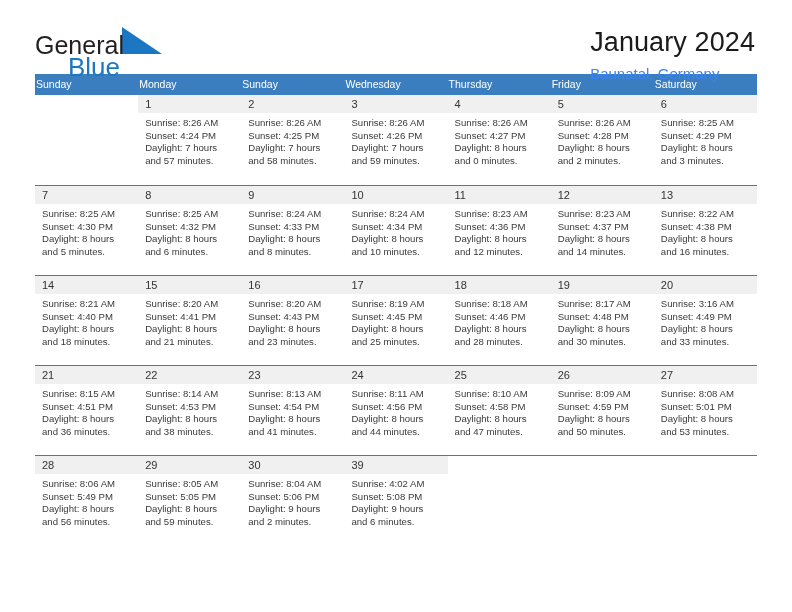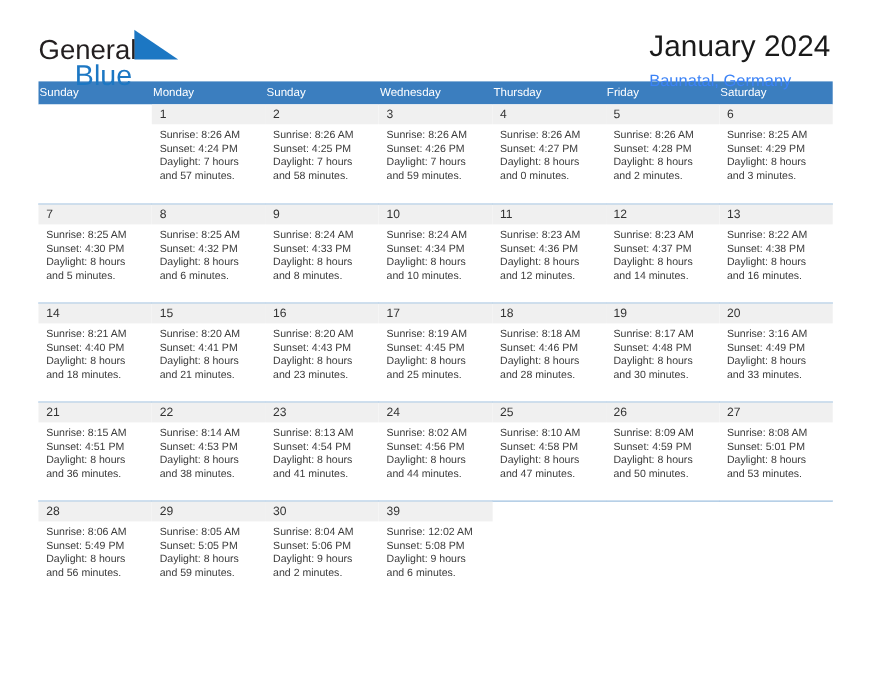--- a/index.html
+++ b/index.html
@@ -426,21 +426,21 @@
               <div class="cell-line">Sunset: 4:54 PM</div>
               <div class="cell-line">Daylight: 8 hours</div>
               <div class="cell-line">and 41 minutes.</div>
             </div>
           </div>
           <div class="cell filled">
             <div class="daynum-band">
               <span class="daynum">24</span>
             </div>
             <div class="cell-body">
-              <div class="cell-line">Sunrise: 8:02 AM</div>
+              <div class="cell-line">Sunrise: 8:11 AM</div>
               <div class="cell-line">Sunset: 4:56 PM</div>
               <div class="cell-line">Daylight: 8 hours</div>
               <div class="cell-line">and 44 minutes.</div>
             </div>
           </div>
           <div class="cell filled">
             <div class="daynum-band">
               <span class="daynum">25</span>
             </div>
             <div class="cell-body">
@@ -505,21 +505,21 @@
               <div class="cell-line">Sunset: 5:06 PM</div>
               <div class="cell-line">Daylight: 9 hours</div>
               <div class="cell-line">and 2 minutes.</div>
             </div>
           </div>
           <div class="cell filled">
             <div class="daynum-band">
               <span class="daynum">39</span>
             </div>
             <div class="cell-body">
-              <div class="cell-line">Sunrise: 12:02 AM</div>
+              <div class="cell-line">Sunrise: 4:02 AM</div>
               <div class="cell-line">Sunset: 5:08 PM</div>
               <div class="cell-line">Daylight: 9 hours</div>
               <div class="cell-line">and 6 minutes.</div>
             </div>
           </div>
           <div class="cell">
             <div class="daynum-band">
               <span class="daynum"></span>
             </div>
             <div class="cell-body"></div>

